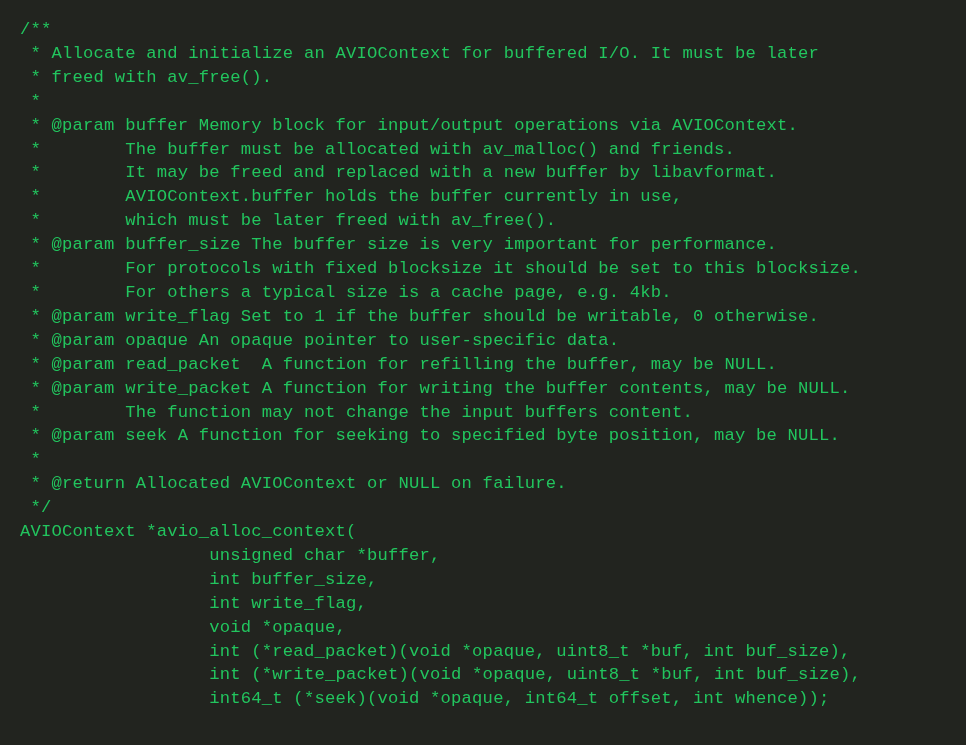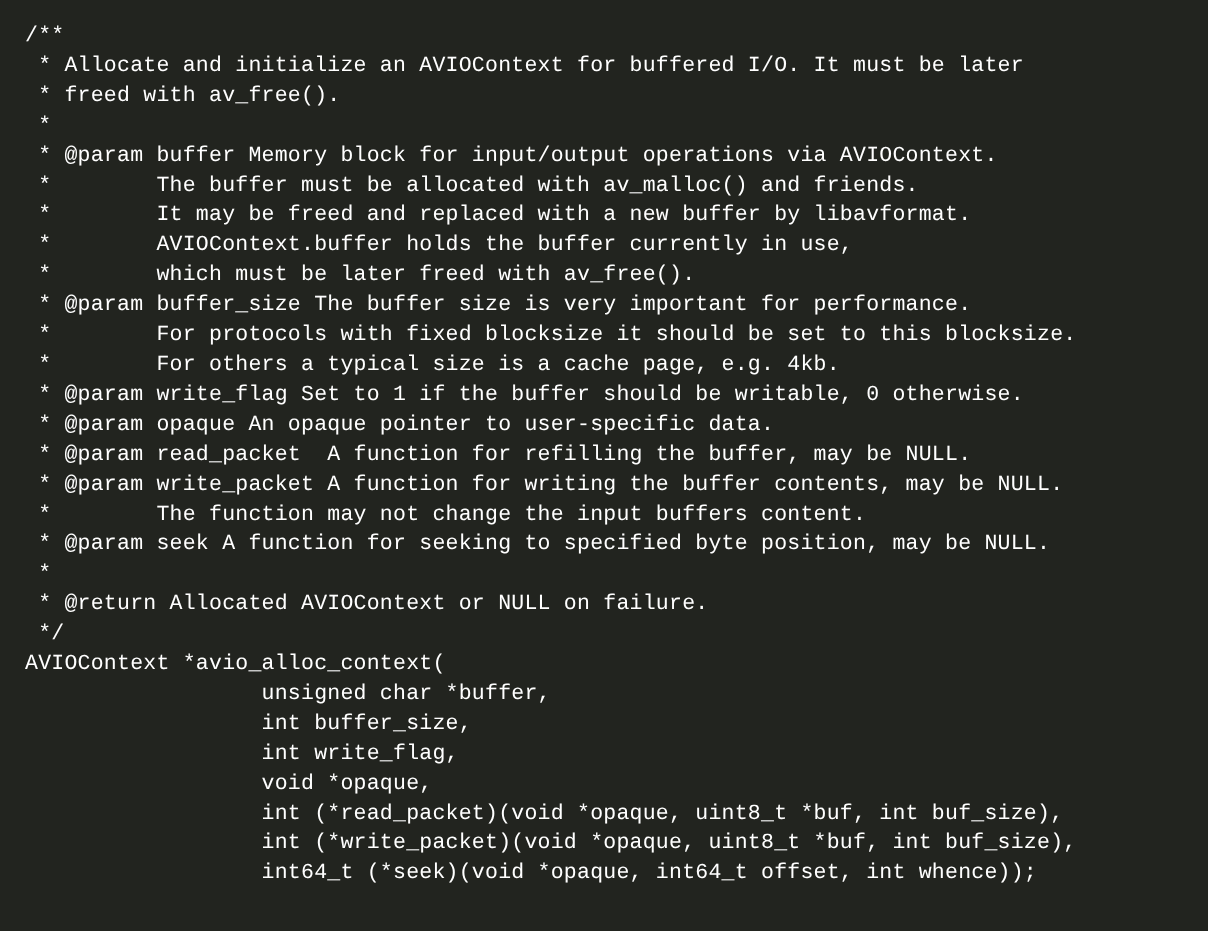--- a/index.html
+++ b/index.html
@@ -10,21 +10,21 @@
     background: #22241f;
     overflow: hidden;
   }
   pre.code {
     margin: 0;
     padding: 18px 20px 18px 20px;
     font-family: "SF Mono", ui-monospace, Menlo, Consolas, "Liberation Mono", monospace;
     font-size: 17.2px;
     line-height: 1.39;
     letter-spacing: 0.2px;
-    color: #ffffff;
+    color: #22c55e;
     white-space: pre;
     font-weight: 500;
   }
 </style>
 </head>
 <body>
 
 <pre class="code" id="code-block"><span>/**</span>
 <span> * Allocate and initialize an AVIOContext for buffered I/O. It must be later</span>
 <span> * freed with av_free().</span>

